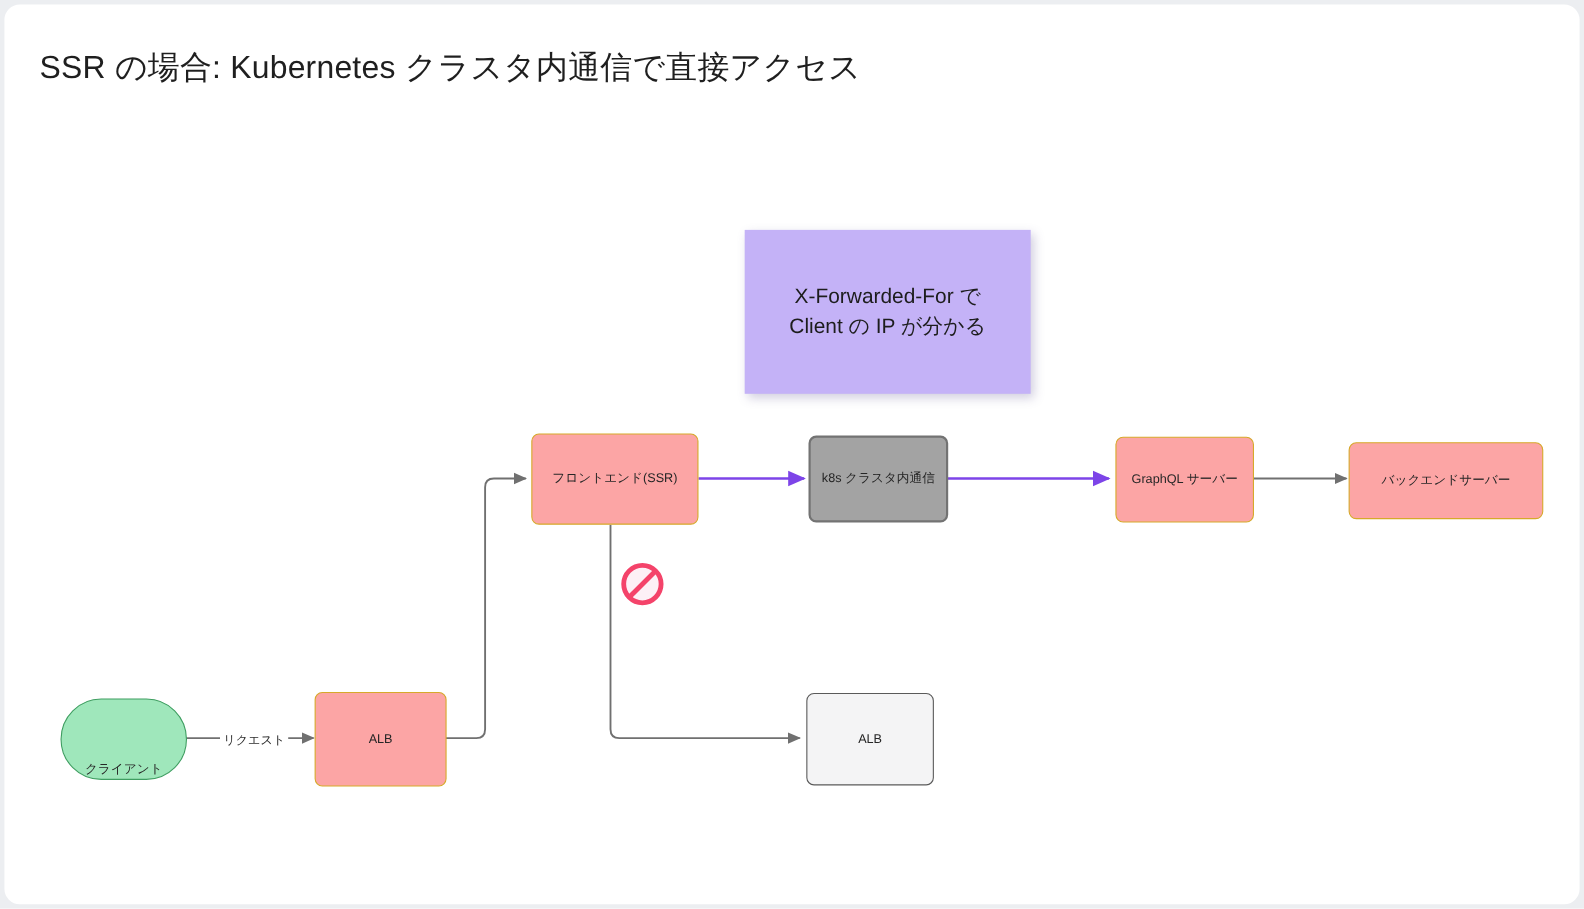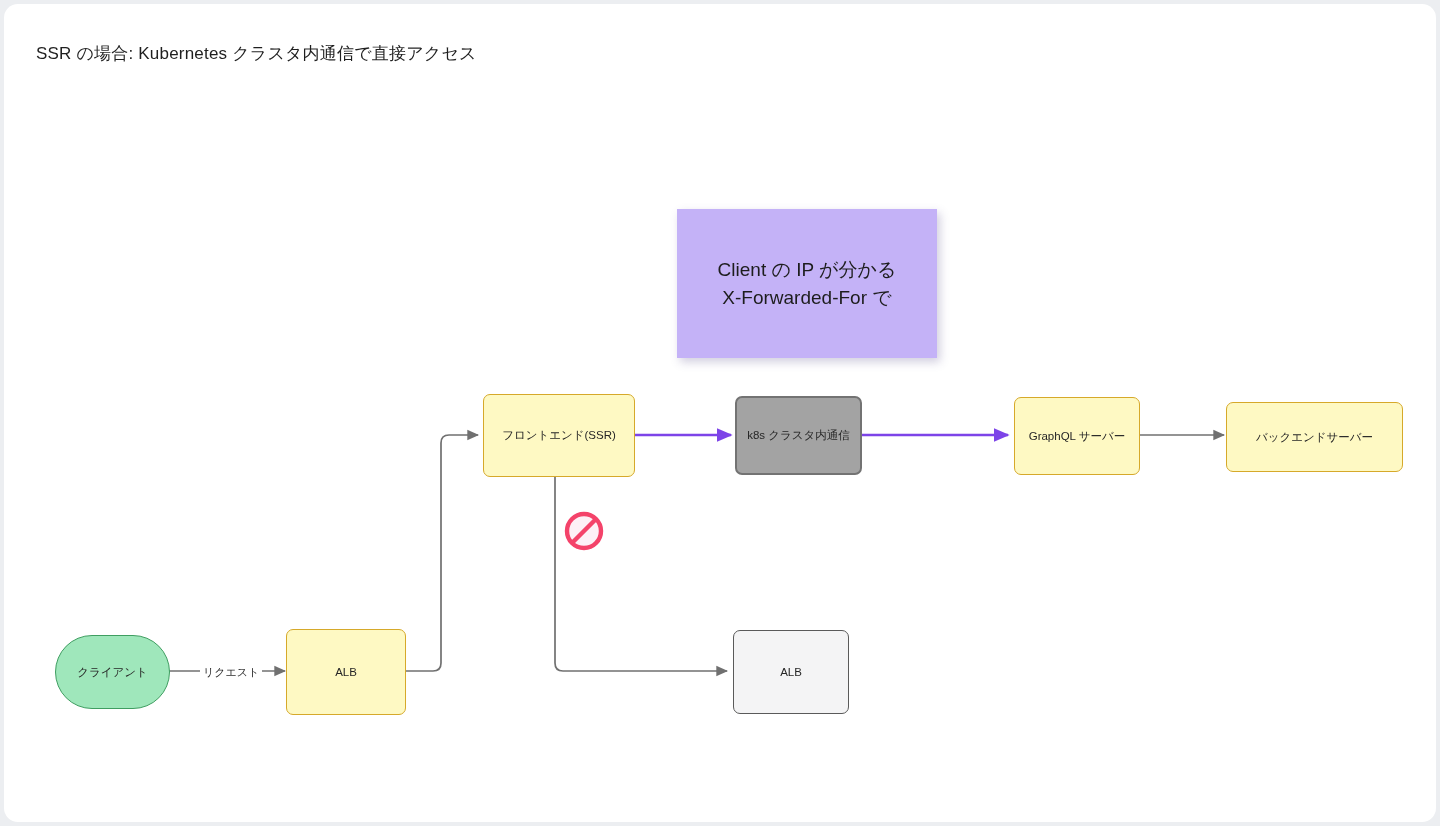--- a/index.html
+++ b/index.html
@@ -12,33 +12,33 @@
   }
   #canvas{
     position:absolute;left:4px;top:4px;
     width:1432px;height:818px;
     background:#ffffff;
     border-radius:14px;
     overflow:hidden;
   }
   #diagram-title{
     position:absolute;left:32px;top:38px;
-    font-size:17px;color:#1f1f1f;font-weight:400;
+    font-size:29px;color:#1f1f1f;font-weight:400;
     letter-spacing:.2px;white-space:nowrap;
   }
   svg#wires{position:absolute;left:0;top:0;width:1432px;height:818px;}
 
   .node{
     position:absolute;box-sizing:border-box;
     display:flex;align-items:center;justify-content:center;
     text-align:center;line-height:1.3;
     color:#262626;
   }
   .node-yellow{
-    background:#fef9c3;border:1.6px solid #d6a92a;border-radius:7px;
+    background:#fca5a5;border:1.6px solid #d6a92a;border-radius:7px;
     font-size:11.5px;
   }
   .node-purple{
     background:#a3a3a3;border:2px solid #737373;border-radius:7px;
     font-size:11.5px;
   }
   .node-grey{
     background:#f4f4f5;border:1.6px solid #5a5a5a;border-radius:7px;
     font-size:11.5px;
   }
@@ -96,21 +96,21 @@
 
     <g>
       <path d="M 1126 431 L 1220 431" stroke="#707070" stroke-width="1.7" fill="none" marker-end="url(#arrow-grey)"></path>
     </g>
 
     <g>
       <path d="M 551 473 L 551 659 Q 551 667 559 667 L 723 667" stroke="#707070" stroke-width="1.7" fill="none" marker-end="url(#arrow-grey)"></path>
     </g>
   </svg>
 
-  <div class="node node-green" style="left:51px;top:631px;width:115px;height:74px;">
+  <div class="node node-green" style="left:51px;top:631px;width:115px;height:74px;align-items:flex-end;">
     <span>クライアント</span>
   </div>
 
   <div class="node node-yellow" style="left:282px;top:625px;width:120px;height:86px;">
     <span>ALB</span>
   </div>
 
   <div class="node node-yellow" style="left:479px;top:390px;width:152px;height:83px;">
     <span>フロントエンド(SSR)</span>
   </div>
@@ -135,18 +135,18 @@
 
   <div class="ban" style="left:558px;top:505px;width:44px;height:44px;">
     <svg viewBox="0 0 44 44" width="44" height="44" xmlns="http://www.w3.org/2000/svg">
       <circle cx="22" cy="22" r="17" fill="#fdf0f6" stroke="#f4436a" stroke-width="4.4"></circle>
       <line x1="10.5" y1="33.5" x2="33.5" y2="10.5" stroke="#f4436a" stroke-width="4.4"></line>
     </svg>
   </div>
 
   <div class="note" style="left:673px;top:205px;width:260px;height:149px;">
     <div>
+      <div>X-Forwarded-For で</div>
       <div>Client の IP が分かる</div>
-      <div>X-Forwarded-For で</div>
     </div>
   </div>
 
 </div>
 
 </body></html>

